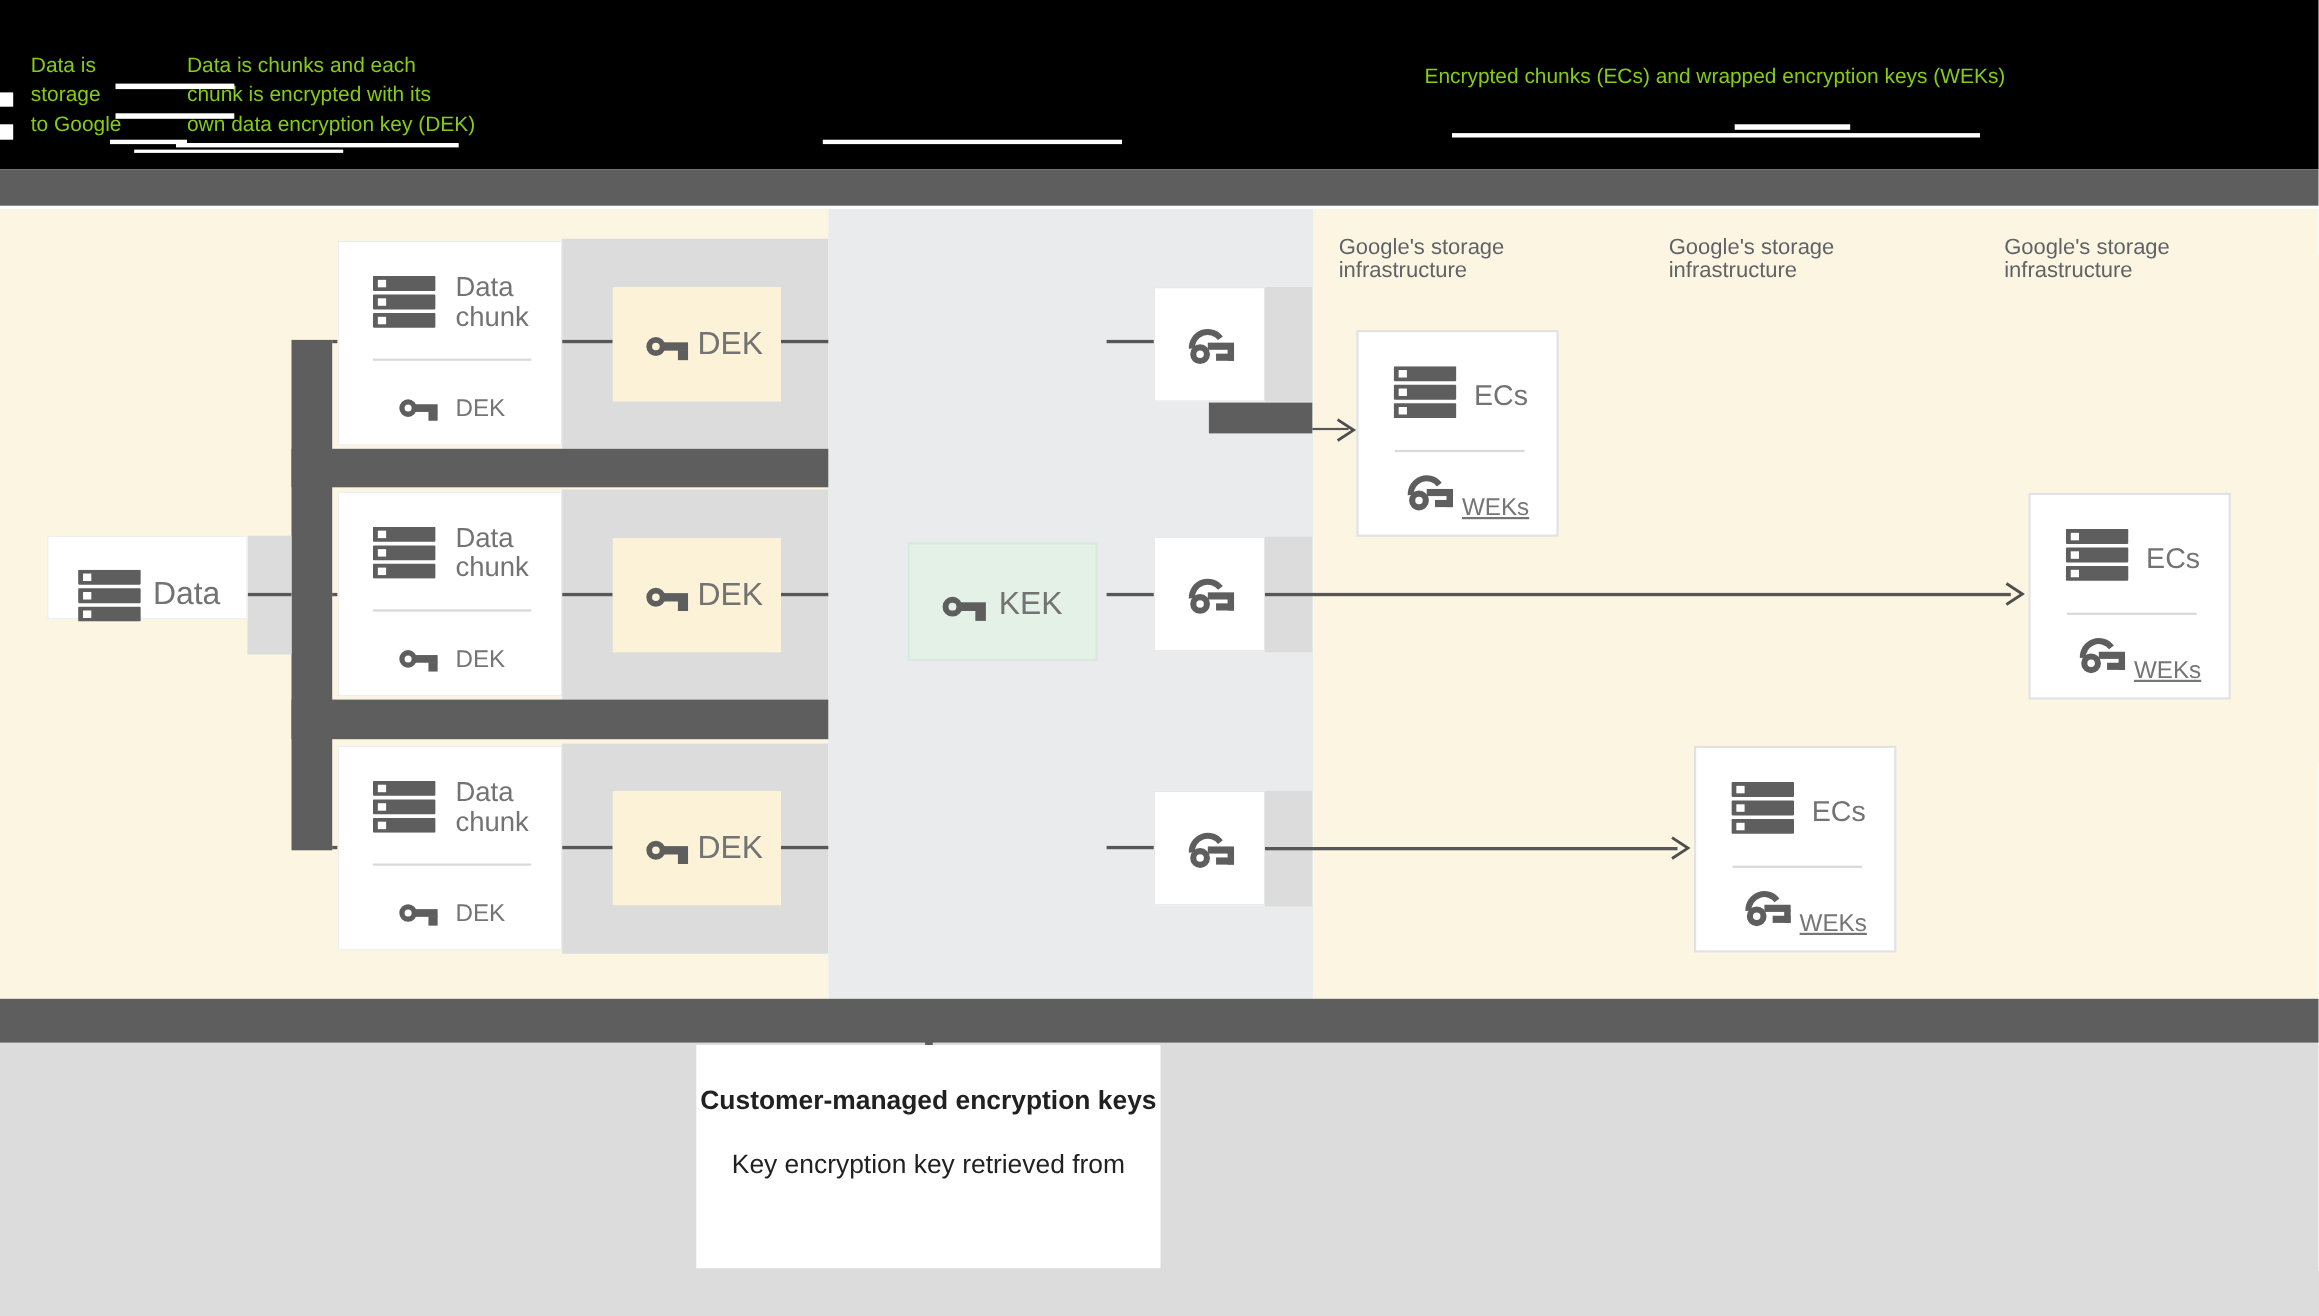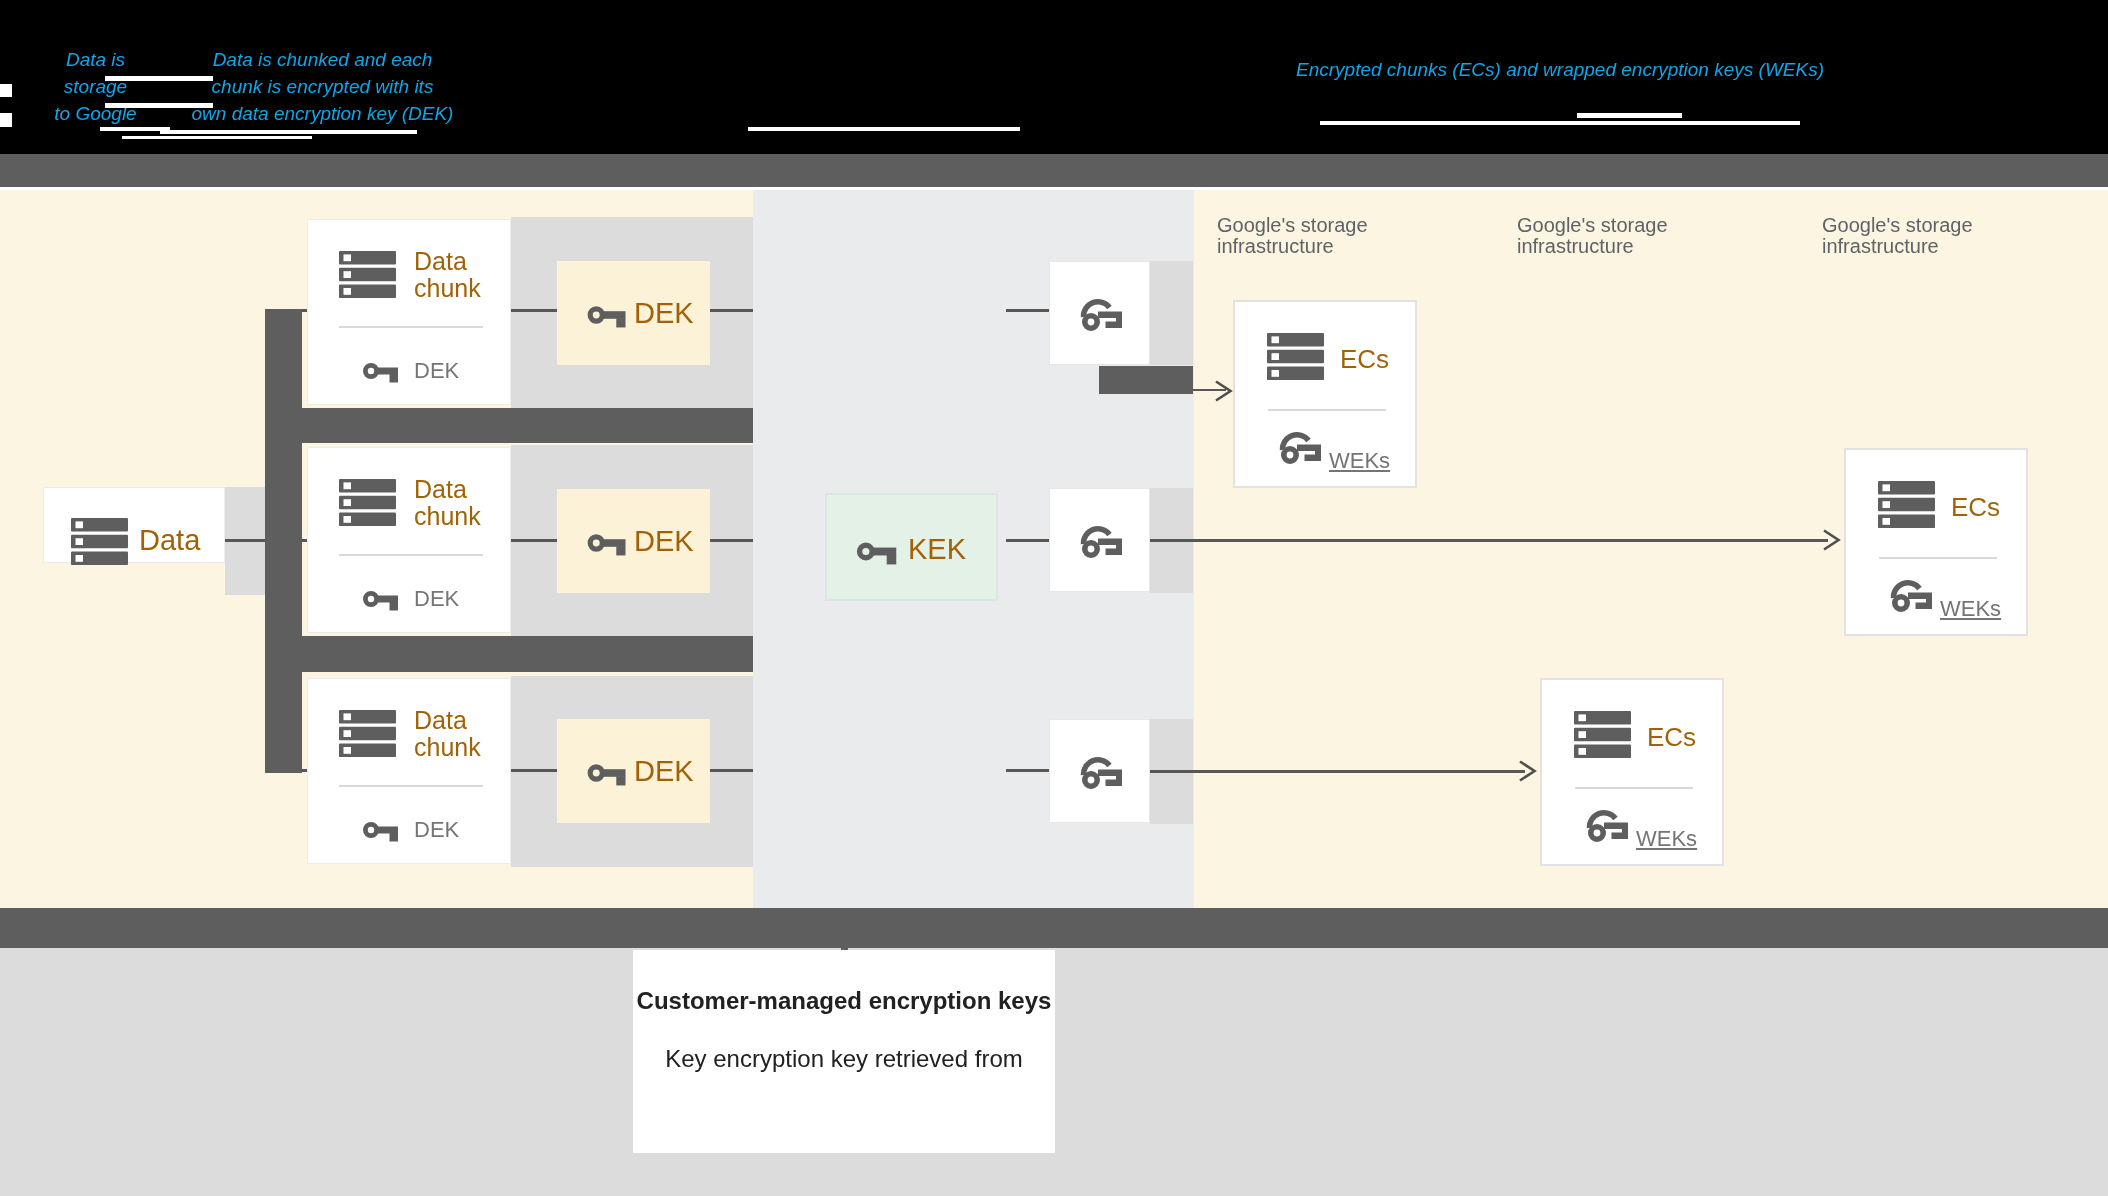--- a/index.html
+++ b/index.html
@@ -2,42 +2,42 @@
 <html><head>
 <meta charset="utf-8">
 <style>
   html,body { margin:0; padding:0; background:#fff; }
   .stage {
     position:relative; width:2108px; height:1196px; overflow:hidden;
     font-family:"Liberation Sans", sans-serif; background:#fff;
   }
   
   .hdr { position:absolute; left:0; top:0; width:2108px; height:154px; background:#000; overflow:hidden; }
-  .hcol { position:absolute; text-align:center; color:#0ea5e9; font-size:19px; line-height:27px;font-style:italic; }
+  .hcol { position:absolute; text-align:left; color:#84cc16; font-size:19px; line-height:27px; }
   .hcol.c1 { left:28px;  top:46px; width:135px; }
   .hcol.c2 { left:170px; top:46px; width:305px; }
   .hcol.c3 { left:1295px; top:55px; width:530px; line-height:29px; }
   .sliver { position:absolute; background:#fff; }
   .band { position:absolute; left:0; width:2108px; background:#5e5e5e; }
   .band.top    { top:154px; height:33px; }
   .band.bottom { top:908px; height:40px; }
   
   .diagram { position:absolute; left:0; top:190px; width:2108px; height:718px; }
   .panel { position:absolute; top:0; height:718px; }
   .panel.left   { left:0;     width:753px;  background:#fbf5e1; }
   .panel.middle { left:753px; width:441px;  background:#e9ebec; }
   .panel.right  { left:1194px;width:914px;  background:#fbf5e1; }
   
   .grayrect { position:absolute; background:#dcdcdc; }
   .darkbar  { position:absolute; background:#5e5e5e; }
   .conn     { position:absolute; height:3px; background:#575757; }
   .box { position:absolute; background:#fff; border:1px solid #ececec; box-sizing:border-box; }
   .box .st-icon { position:absolute; }
   .box .divider { position:absolute; height:2px; background:#d9d9d9; }
-  .title  { position:absolute; color:#a16207; }
+  .title  { position:absolute; color:#737373; }
   .keylbl { position:absolute; color:#757575; }
   
   .databox { width:182px; height:76px; }
   .databox .st-icon { left:27px; top:30px; }
   .databox .title { left:95px; top:36px; font-size:29px; }
   
   .chunk { width:204px; height:186px; }
   .chunk .st-icon { left:31px; top:31px; }
   .chunk .title { left:106px; top:28px; font-size:25px; line-height:27px; width:86px; }
   .chunk .divider { left:31px; width:144px; top:106px; }
@@ -107,21 +107,21 @@
 
 <div class="stage">
 
   <div class="hdr">
     <div class="hcol c1">
       <div>Data is</div>
       <div>storage</div>
       <div>to Google</div>
     </div>
     <div class="hcol c2">
-      <div>Data is chunked and each</div>
+      <div>Data is chunks and each</div>
       <div>chunk is encrypted with its</div>
       <div>own data encryption key (DEK)</div>
     </div>
     <div class="hcol c3">
       <div>Encrypted chunks (ECs) and wrapped encryption keys (WEKs)</div>
     </div>
 
     <div class="sliver" style="left:0;top:84px;width:12px;height:13px"></div>
     <div class="sliver" style="left:0;top:113px;width:12px;height:14px"></div>
     <div class="sliver" style="left:105px;top:76px;width:108px;height:5px"></div>

